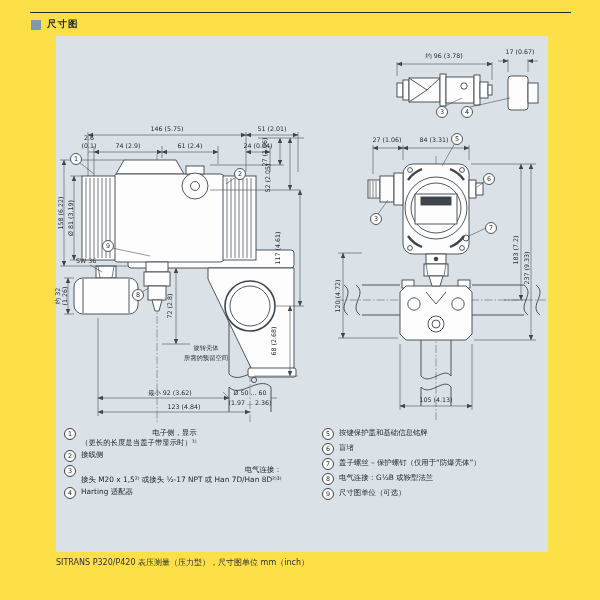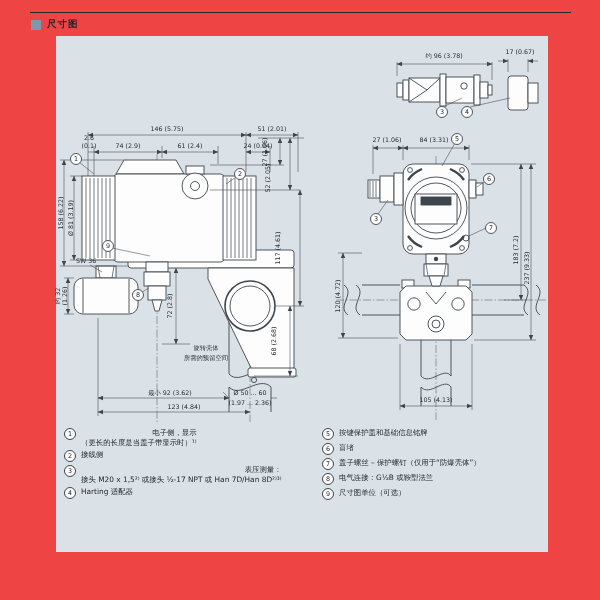--- a/index.html
+++ b/index.html
@@ -1,16 +1,16 @@
 <!DOCTYPE html>
 <html><head>
 <meta charset="utf-8">
 <style>
   html,body{margin:0;padding:0;background:#fff;}
-  .page{position:relative;width:600px;height:600px;background:#ef4444;overflow:hidden;
+  .page{position:relative;width:600px;height:600px;background:#fde047;overflow:hidden;
         font-family:"DejaVu Sans","Liberation Sans",sans-serif;color:#1d2329;}
   .toprule{position:absolute;left:30px;top:12px;width:541px;height:1px;background:#23282c;}
   .section-header{position:absolute;left:31px;top:18px;display:flex;align-items:center;gap:6px;}
   .sq{width:10px;height:10px;background:#7e99ab;display:inline-block;}
   .section-title{font-size:9.5px;font-weight:bold;letter-spacing:1px;}
   .panel{position:absolute;left:56px;top:36px;width:492px;height:516px;background:#dae1e7;}
   svg{position:absolute;overflow:visible;}
   svg text{font-family:"DejaVu Sans","Liberation Sans",sans-serif;font-size:6.3px;fill:#262c31;}
   .adapter-svg{left:296px;top:4px;}
   .side-svg{left:2px;top:80px;}
@@ -376,21 +376,21 @@
         </div>
         <div class="lrow">
           <span class="cnum">2</span>
           <div class="ltxt">
             <div>接线侧</div>
           </div>
         </div>
         <div class="lrow">
           <span class="cnum">3</span>
           <div class="ltxt">
-            <div>表压测量：</div>
+            <div>电气连接：</div>
             <div>接头 M20 x 1,5²⁾ 或接头 ½-17 NPT 或 Han 7D/Han 8D²⁾³⁾</div>
           </div>
         </div>
         <div class="lrow">
           <span class="cnum">4</span>
           <div class="ltxt">
             <div>Harting 适配器</div>
           </div>
         </div>
       </div>
@@ -423,13 +423,14 @@
           <span class="cnum">9</span>
           <div class="ltxt">
               <div>尺寸图单位（可选）</div>
             </div>
         </div>
       </div>
     </div>
 
   </div>
 
+  <div class="caption">SITRANS P320/P420 表压测量（压力型），尺寸图单位 mm（inch）</div>
 </div>
 
 </body></html>

